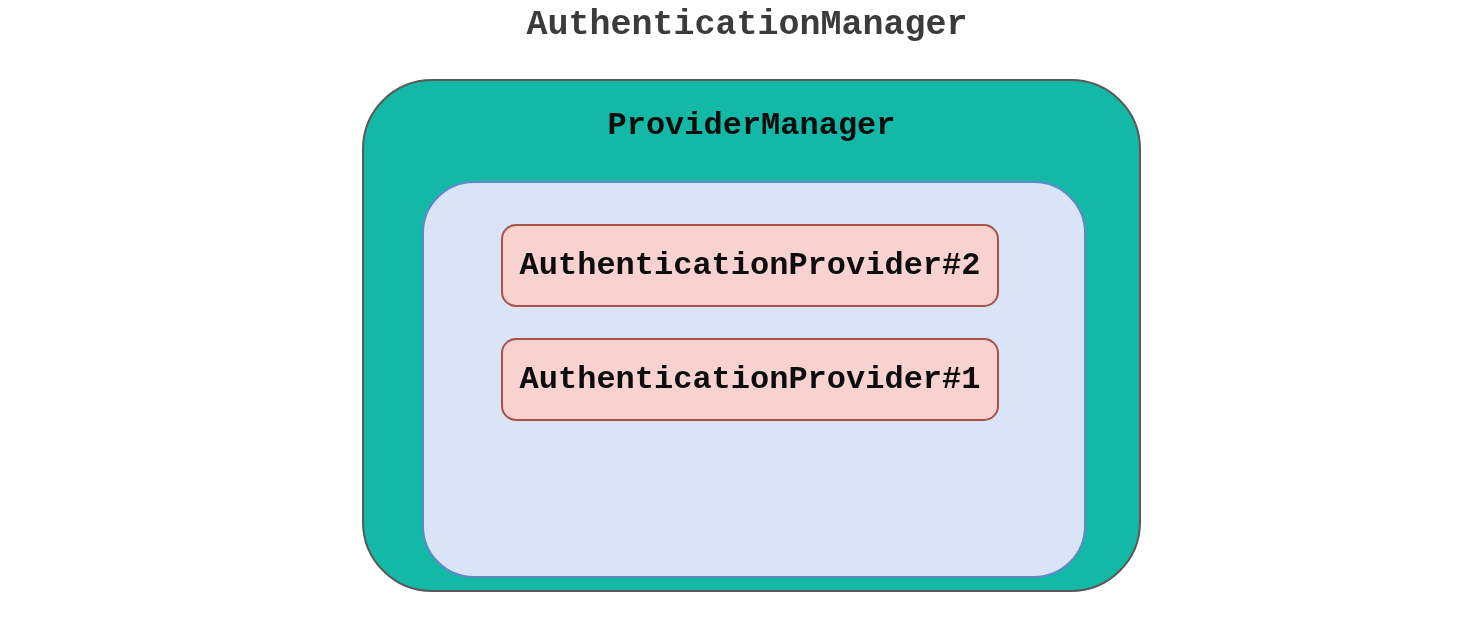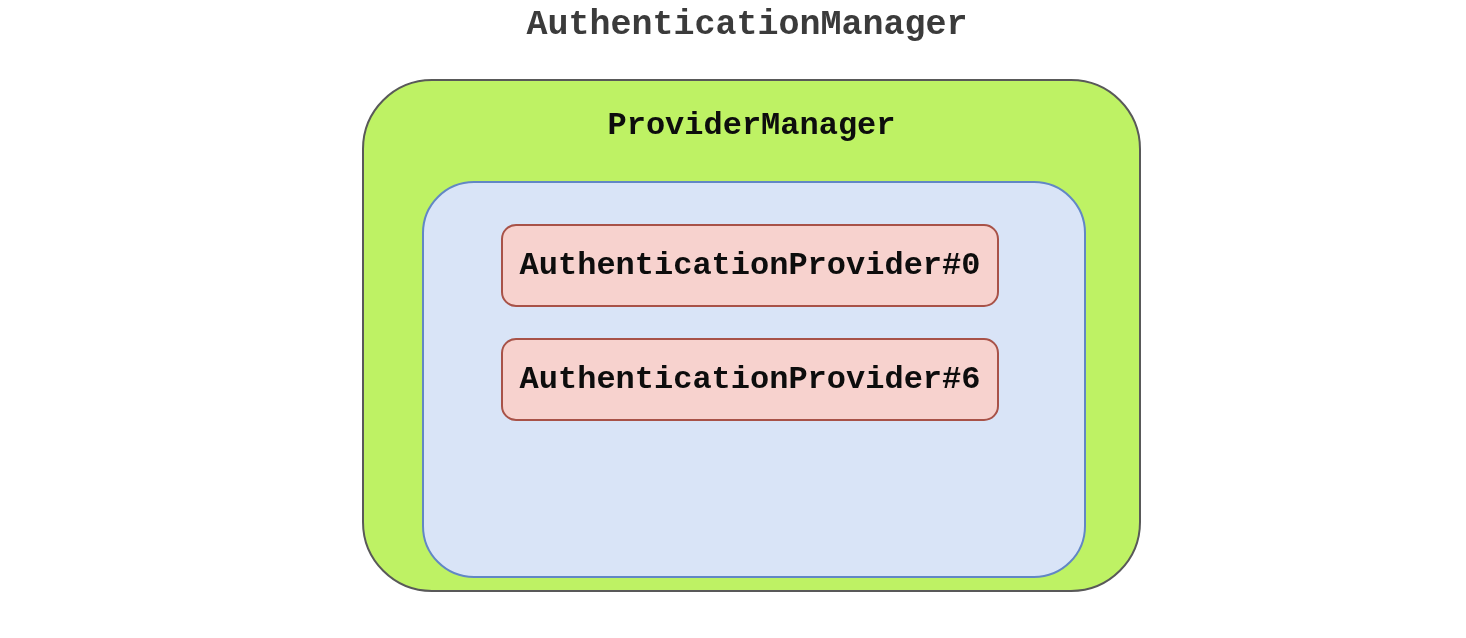--- a/index.html
+++ b/index.html
@@ -27,21 +27,21 @@
     line-height: 41px;
     color: #3b3b3b;
     letter-spacing: 0px;
   }
   .outer-box {
     position: absolute;
     left: 348px;
     top: 79px;
     width: 779px;
     height: 513px;
-    background: #bef264;
+    background: #14b8a6;
     border: 2px solid #595959;
     border-radius: 70px;
     box-sizing: border-box;
   }
   .outer-label {
     position: absolute;
     left: 0;
     top: 26px;
     width: 100%;
     text-align: center;
@@ -86,20 +86,20 @@
 <div class="canvas">
 
   <div class="diagram-title">AuthenticationManager</div>
 
   <div class="outer-box">
 
     <div class="outer-label">ProviderManager</div>
 
     <div class="inner-box">
 
-      <div class="provider-box">AuthenticationProvider#0</div>
+      <div class="provider-box">AuthenticationProvider#2</div>
 
-      <div class="provider-box">AuthenticationProvider#6</div>
+      <div class="provider-box">AuthenticationProvider#1</div>
 
 
     </div>
   </div>
 </div>
 
 </body></html>

